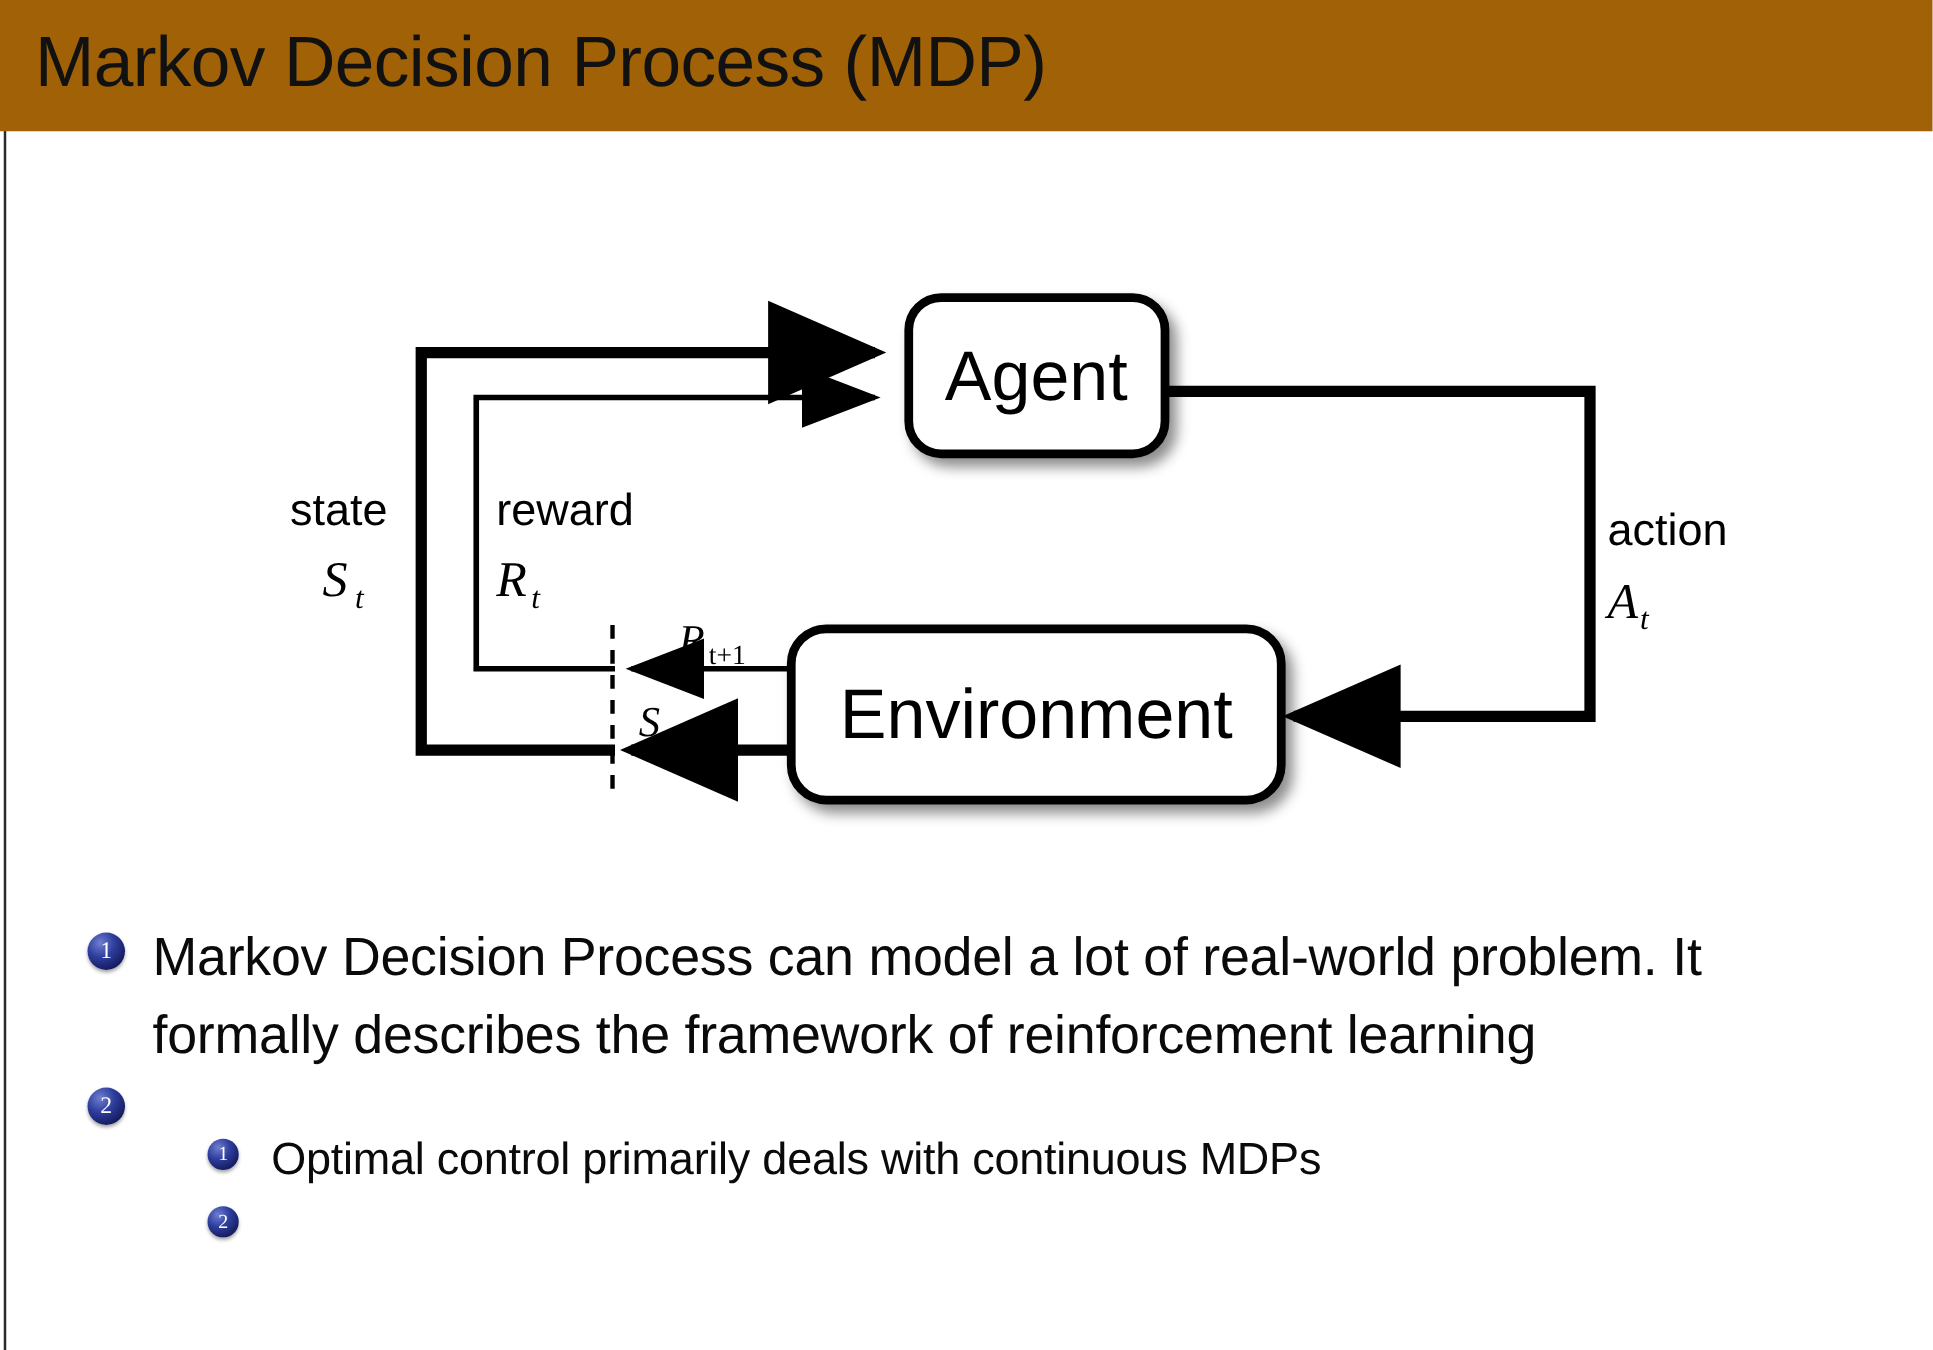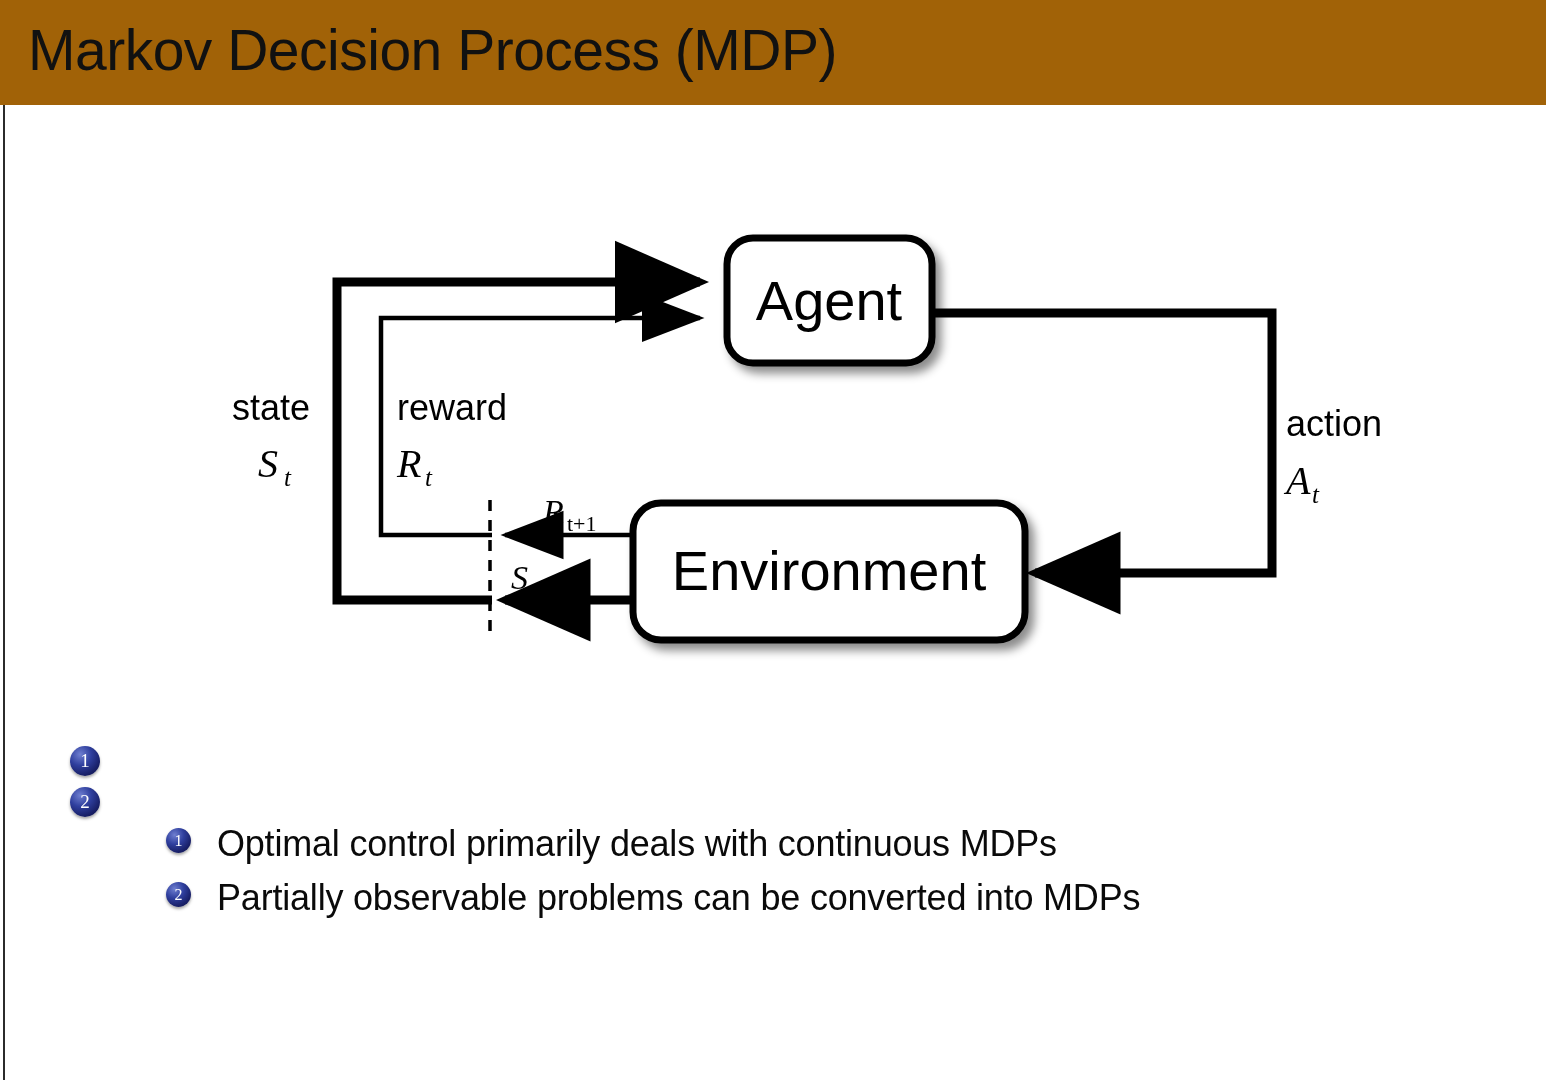--- a/index.html
+++ b/index.html
@@ -203,29 +203,29 @@
 
     <text x="511" y="484" class="dg-math-small">S</text>
     <text x="534" y="492" class="dg-math-small-sub">t+1</text>
   </svg>
 </div>
 
 <div id="bullets">
 
   <div class="bullet-row lvl1">
     <div class="bullet-marker">1</div>
+    <div class="bullet-text">Markov Decision Process can model a lot of real-world problem.  It formally describes the framework of reinforcement learning</div>
   </div>
 
   <div class="bullet-row lvl1">
     <div class="bullet-marker">2</div>
   </div>
 
   <div class="bullet-row lvl2">
     <div class="bullet-marker sub">1</div>
     <div class="bullet-text sub">Optimal control primarily deals with continuous MDPs</div>
   </div>
 
   <div class="bullet-row lvl2">
     <div class="bullet-marker sub">2</div>
-    <div class="bullet-text sub">Partially observable problems can be converted into MDPs</div>
   </div>
 
 </div>
 
 </body></html>

